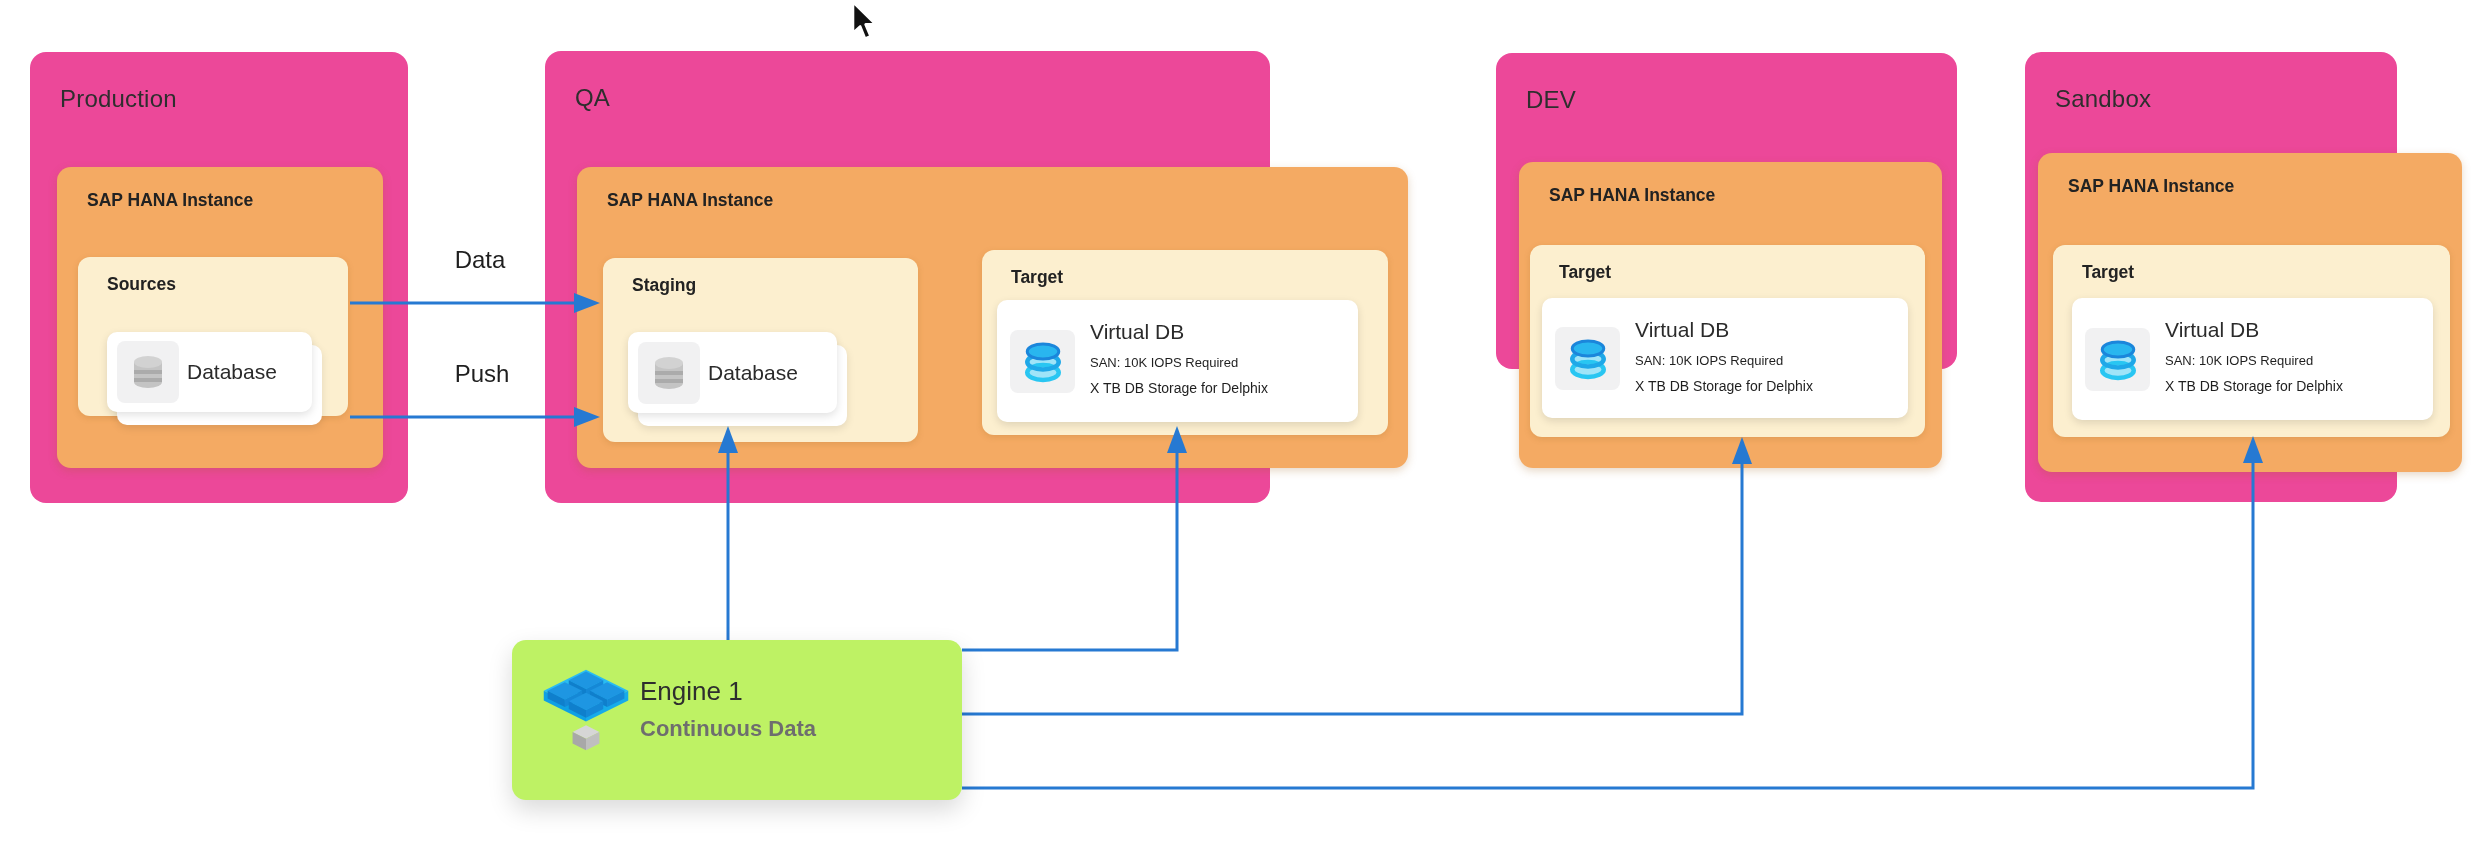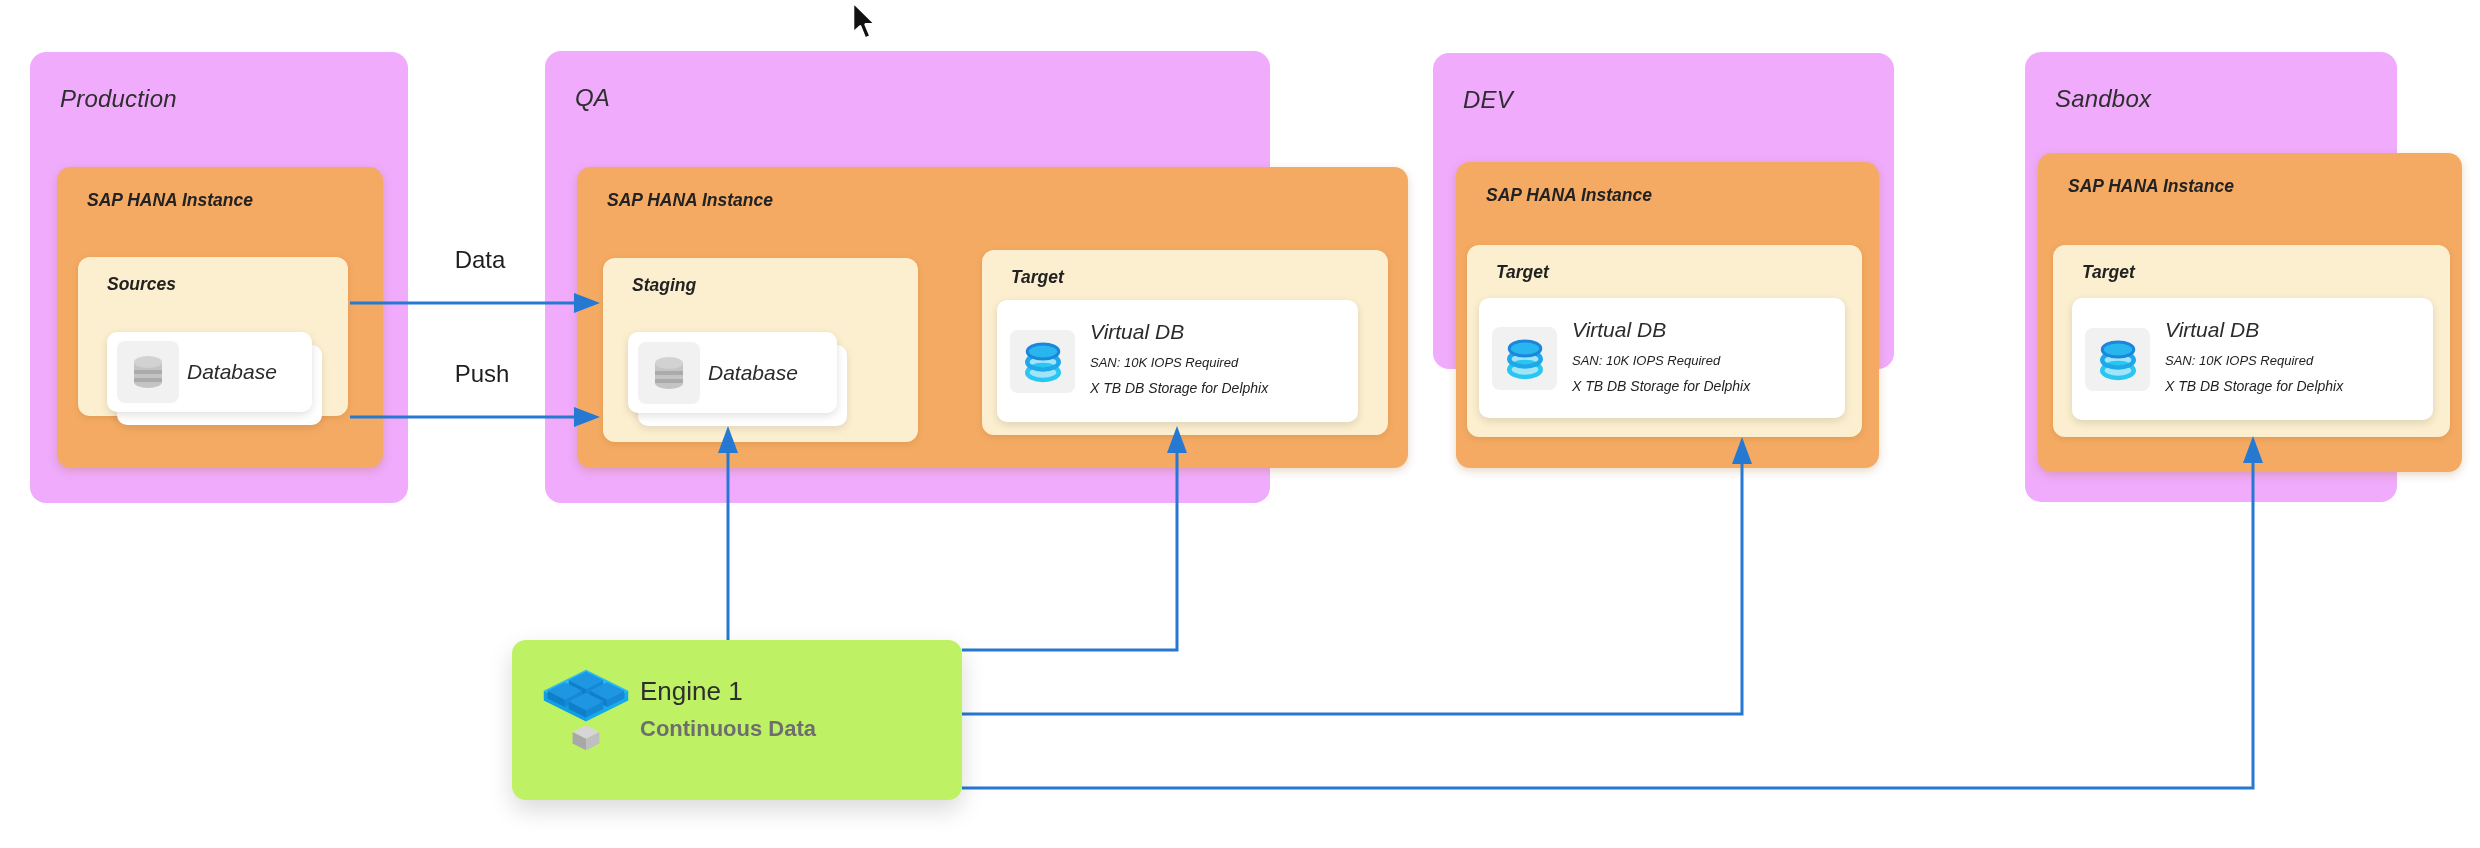--- a/index.html
+++ b/index.html
@@ -5,23 +5,22 @@
   html,body{margin:0;padding:0;background:#ffffff;}
   #canvas{
     position:relative;
     width:2480px;height:848px;
     background:#ffffff;
     font-family:"Liberation Sans", sans-serif;
     overflow:hidden;
   }
   .panel{
     position:absolute;
-    background:#f0abfc;
+    background:#ec4899;
     border-radius:16px;
-    font-style:italic;
   }
   .env-label{
     position:absolute;left:30px;top:33px;
     font-size:24px;color:#2E2E2E;letter-spacing:.2px;
   }
   .hana-box{
     position:absolute;
     background:#F4AA63;
     border-radius:14px;
     box-shadow:0 3px 8px rgba(160,100,30,0.25);
@@ -158,21 +157,21 @@
             </svg>
           </div>
           <div class="vdb-title">Virtual DB</div>
           <div class="vdb-line1">SAN: 10K IOPS Required</div>
           <div class="vdb-line2">X TB DB Storage for Delphix</div>
         </div>
       </div>
     </div>
   </div>
 
-  <div class="panel" style="left:1433px;top:53px;width:461px;height:316px;">
+  <div class="panel" style="left:1496px;top:53px;width:461px;height:316px;">
     <div class="env-label">DEV</div>
     <div class="hana-box" style="left:23px;top:109px;width:423px;height:306px;">
       <div class="hana-label">SAP HANA Instance</div>
       <div class="zone" style="left:11px;top:83px;width:395px;height:192px;">
         <div class="zone-label">Target</div>
         <div class="card" style="left:12px;top:53px;width:366px;height:120px;">
           <div class="icon-plate" style="left:13px;top:29px;width:65px;height:63px;">
             <svg width="48" height="48" viewBox="0 0 64 64">
               <path d="M11 18 v28 a21 10 0 0 0 42 0 V18 Z" fill="#9FE4F8"></path>
               <ellipse cx="32" cy="46" rx="21" ry="10" fill="none" stroke="#29C6F2" stroke-width="6"></ellipse>

